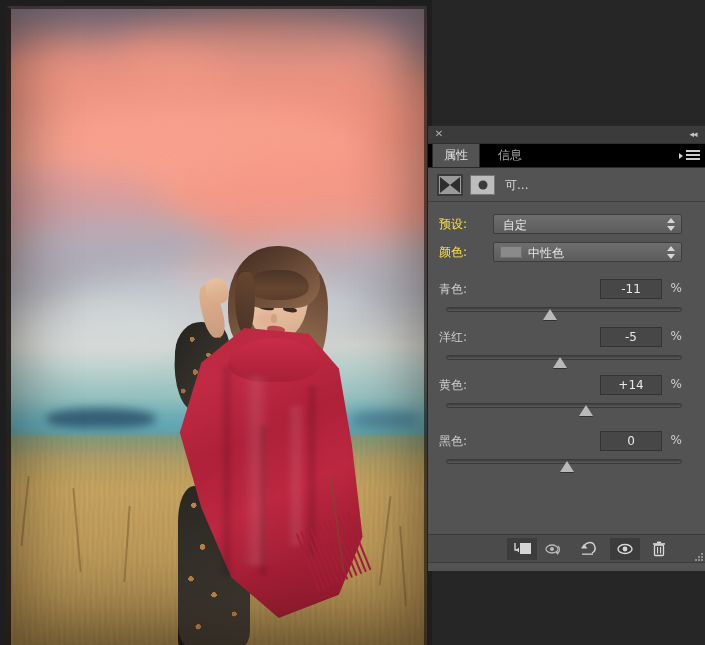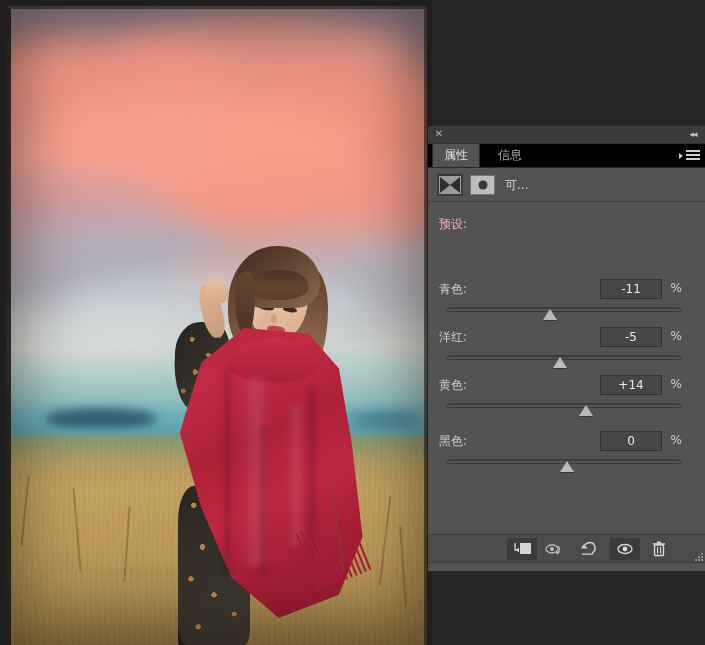--- a/index.html
+++ b/index.html
@@ -403,21 +403,21 @@
     left: 0; right: 0;
     height: 20px;
   }
   .sel-label {
     position:absolute;
     left: 11px;
     top: 2px;
     width: 44px;
     text-align: left;
     font-size: 12px;
-    color: #f9a8d4;
+    color: #fde047;
   }
   .sel-box {
     position:absolute;
     left: 65px;
     right: 23px;
     top: 0;
     height: 20px;
     background: linear-gradient(to bottom, #6e6e6e, #5c5c5c);
     border: 1px solid #3d3d3d;
     border-radius: 2px;
@@ -708,22 +708,40 @@
       <div class="thumb-mask">
         <span class="mask-dot"></span>
       </div>
       <div class="adj-title">可...</div>
     </div>
 
     <div class="panel-body">
 
       <div class="sel-row" style="top:12px;">
         <span class="sel-label">预设:</span>
-      </div>
-
+        <div class="sel-box">
+          <span class="sel-text">自定</span>
+          <span class="sel-arrows">
+              <i class="up"></i>
+              <i class="dn"></i>
+            </span>
+        </div>
+      </div>
+
+      <div class="sel-row" style="top:40px;">
+        <span class="sel-label">颜色:</span>
+        <div class="sel-box">
+          <span class="sel-swatch"></span>
+          <span class="sel-text with-swatch">中性色</span>
+          <span class="sel-arrows">
+              <i class="up"></i>
+              <i class="dn"></i>
+            </span>
+        </div>
+      </div>
 
       <div class="slider-block" style="top:78px;">
         <span class="sl-label">青色:</span>
         <div class="sl-value">-11</div>
         <span class="sl-pct">%</span>
         <div class="sl-track"></div>
         <div class="sl-knob" style="left:44%;"></div>
       </div>
 
       <div class="slider-block" style="top:126px;">

